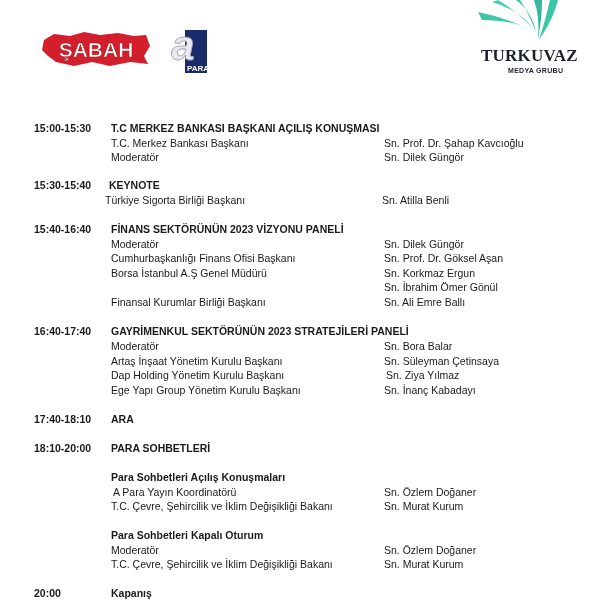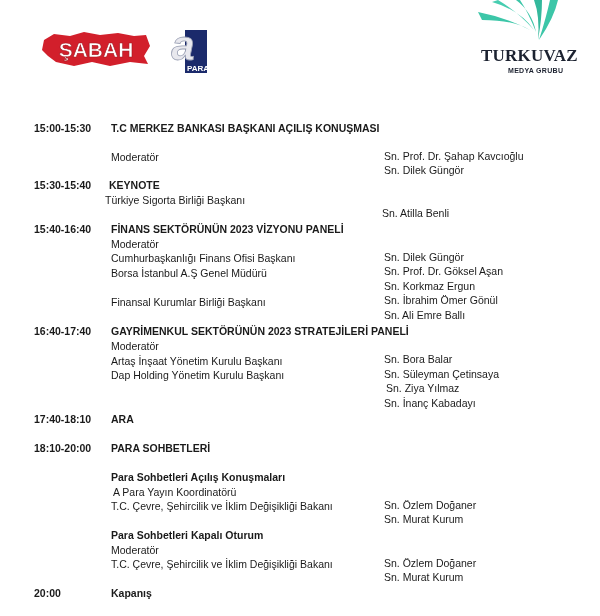--- a/index.html
+++ b/index.html
@@ -8,21 +8,21 @@
   .logo-sabah { position:absolute; left:40px; top:26px; width:112px; height:44px; }
   .logo-apara { position:absolute; left:163px; top:24px; width:46px; height:50px; }
   .logo-turkuvaz { position:absolute; left:468px; top:0px; width:120px; height:80px; }
   .tk-name { position:absolute; left:481px; top:46px; font-weight:bold; font-size:17px; color:#1c2230; letter-spacing:0.2px;font-family:Liberation Serif, serif; }
   .tk-sub { position:absolute; left:508px; top:67px; font-weight:bold; font-size:7px; color:#1c2230; letter-spacing:0.3px; }
   .row { position:absolute; left:0; width:523px; height:15px; font-size:10.5px; line-height:15px; white-space:nowrap; }
   .time { position:absolute; left:34px; font-weight:bold; }
   .title { position:absolute; left:111px; font-weight:bold; }
   .role { position:absolute; left:111px; }
   .role.shift-r { left:113px; }
-  .name { position:absolute; left:384px;margin-top:13px; }
+  .name { position:absolute; left:384px; }
   .name.shift-r { left:386px; }
 </style>
 </head>
 <body>
 
 <svg class="logo-sabah" viewBox="0 0 112 44">
   <path d="M4 14 L14 8 L30 10 L44 6 L60 9 L78 7 L94 10 L106 9 L110 20 L104 30 L108 38 L90 36 L70 40 L52 36 L34 40 L16 36 L8 30 L2 24 Z" fill="#d21f2b"></path>
   <text x="56" y="31" text-anchor="middle" font-family="Liberation Sans, sans-serif" font-weight="bold" font-size="21" fill="#ffffff" stroke="#a0141d" stroke-width="0.6">ŞABAH</text>
 </svg>
 <svg class="logo-apara" viewBox="0 0 46 50">
@@ -38,20 +38,21 @@
   <path d="M82 0 Q78 18 71 40 Q86 18 90 0 Z" fill="#3cc6a8"></path>
 </svg>
 <div class="tk-name">TURKUVAZ</div>
 <div class="tk-sub">MEDYA GRUBU</div>
 
 <div class="row" style="top:121px">
   <span class="time">15:00-15:30</span>
   <span class="title">T.C MERKEZ BANKASI BAŞKANI AÇILIŞ KONUŞMASI</span>
 </div>
 <div class="row" style="top:136px">
+  <span class="role">T.C. Merkez Bankası Başkanı</span>
   <span class="name">Sn. Prof. Dr. Şahap Kavcıoğlu</span>
 </div>
 <div class="row" style="top:150px">
   <span class="role">Moderatör</span>
   <span class="name">Sn. Dilek Güngör</span>
 </div>
 
 <div class="row" style="top:178px">
   <span class="time">15:30-15:40</span>
   <span class="title" style="left:109px">KEYNOTE</span>
@@ -95,20 +96,21 @@
 </div>
 <div class="row" style="top:354px">
   <span class="role">Artaş İnşaat Yönetim Kurulu Başkanı</span>
   <span class="name">Sn. Süleyman Çetinsaya</span>
 </div>
 <div class="row" style="top:368px">
   <span class="role">Dap Holding Yönetim Kurulu Başkanı</span>
   <span class="name shift-r">Sn. Ziya Yılmaz</span>
 </div>
 <div class="row" style="top:383px">
+  <span class="role">Ege Yapı Group Yönetim Kurulu Başkanı</span>
   <span class="name">Sn. İnanç Kabadayı</span>
 </div>
 
 <div class="row" style="top:412px">
   <span class="time">17:40-18:10</span>
   <span class="title">ARA</span>
 </div>
 
 <div class="row" style="top:441px">
   <span class="time">18:10-20:00</span>

